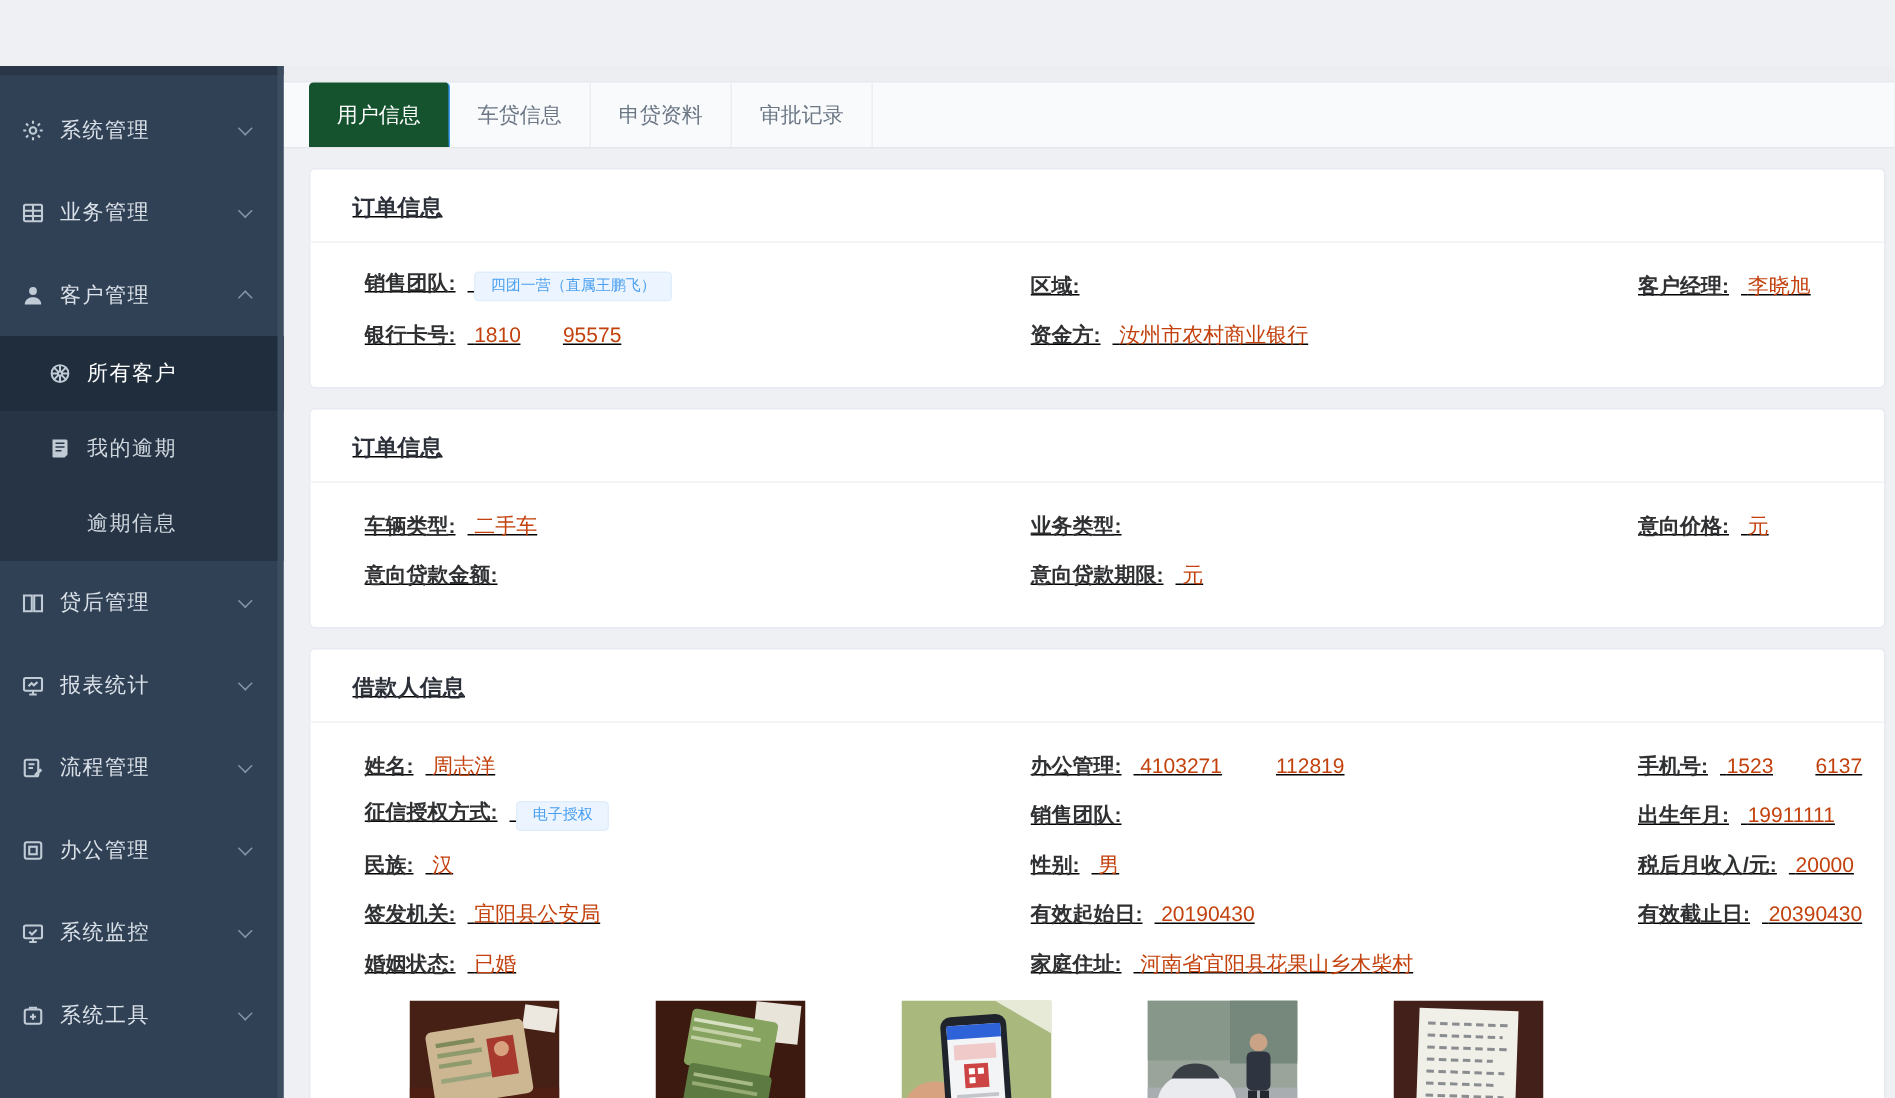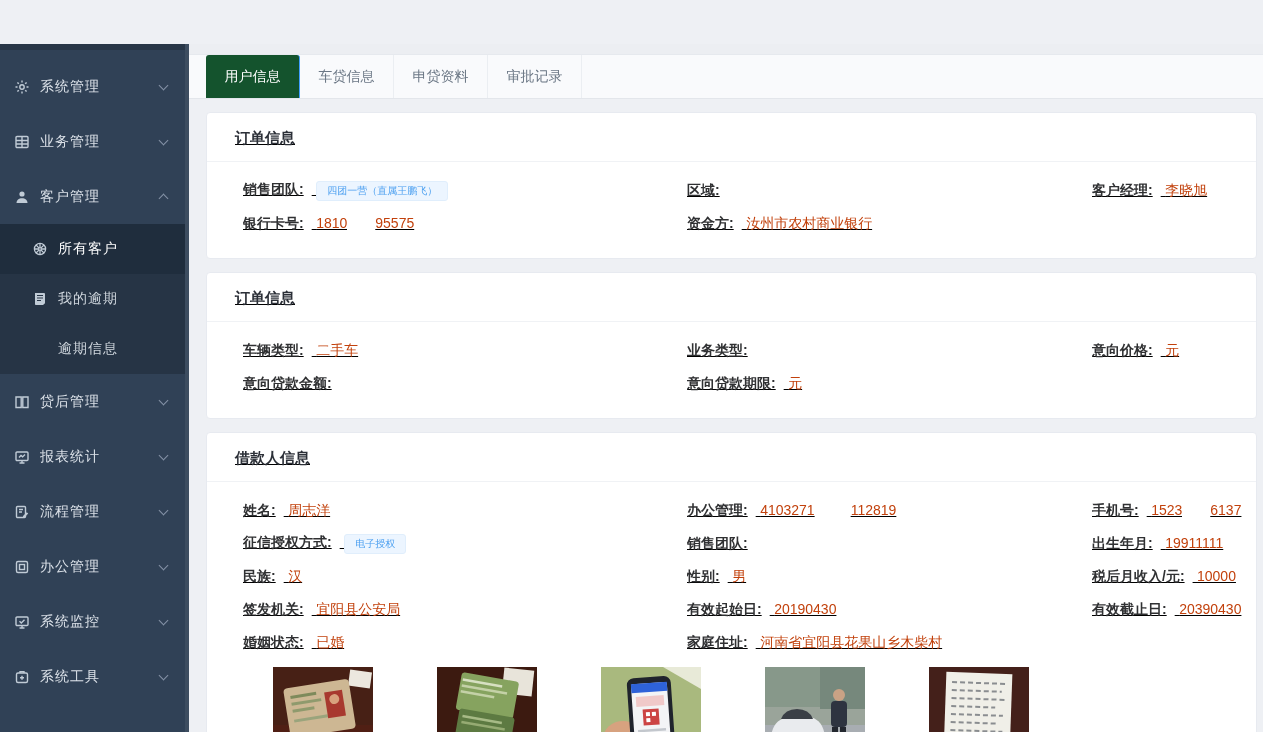--- a/index.html
+++ b/index.html
@@ -301,21 +301,21 @@
             <div class="cell">
               <span class="flabel">民族:</span>
               <span class="fvalue">汉</span>
             </div>
             <div class="cell">
               <span class="flabel">性别:</span>
               <span class="fvalue">男</span>
             </div>
             <div class="cell">
               <span class="flabel">税后月收入/元:</span>
-              <span class="fvalue">10000</span>
+              <span class="fvalue">20000</span>
             </div>
           </div>
           <div class="frow">
             <div class="cell">
               <span class="flabel">签发机关:</span>
               <span class="fvalue">宜阳县公安局</span>
             </div>
             <div class="cell">
               <span class="flabel">有效起始日:</span>
               <span class="fvalue">20190430</span>

